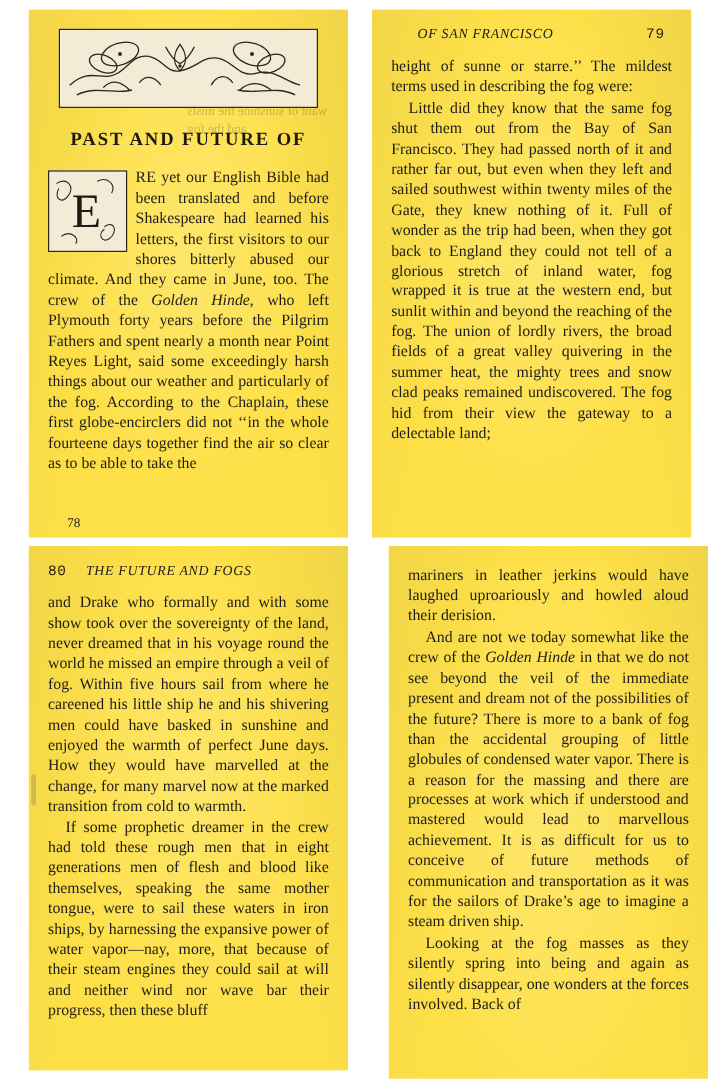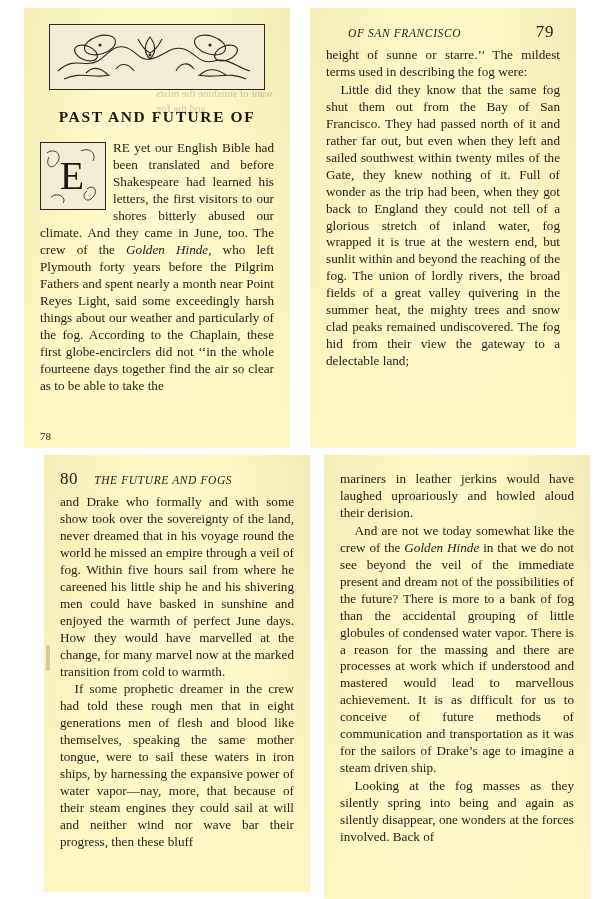--- a/index.html
+++ b/index.html
@@ -18,39 +18,39 @@
     position: relative;
     width: 600px;
     height: 899px;
     background: #ffffff;
     box-sizing: border-box;
   }
 
   
   .page {
     position: absolute;
-    background: #fef9c3;
+    background: #fde047;
     box-sizing: border-box;
     overflow: hidden;
   }
   .page::after {
     
     content: "";
     position: absolute;
     inset: 0;
     pointer-events: none;
     background:
       radial-gradient(ellipse at 50% 45%, rgba(255,255,255,0.20) 0%, rgba(255,255,255,0) 62%),
       linear-gradient(100deg, rgba(150,130,80,0.10) 0%, rgba(150,130,80,0) 30%),
       linear-gradient(260deg, rgba(150,130,80,0.12) 0%, rgba(150,130,80,0) 28%);
   }
 
   #page-78 { left: 24px;  top: 8px;   width: 266px; height: 440px; }
   #page-79 { left: 310px; top: 8px;   width: 266px; height: 440px; }
-  #page-80 { left: 24px;  top: 455px; width: 266px; height: 437px; margin-left: 20px; }
+  #page-80 { left: 24px;  top: 455px; width: 266px; height: 437px; }
   #page-81 { left: 324px; top: 455px; width: 266px; height: 514px; }
 
   .page-inner {
     position: relative;
     z-index: 2;
     padding: 14px 16px 10px 16px;
     height: 100%;
     box-sizing: border-box;
   }
 
@@ -60,21 +60,22 @@
     align-items: baseline;
     font-style: italic;
     font-size: 11.5px;
     letter-spacing: 0.6px;
     color: #23201a;
     margin-bottom: 9px;
     height: 16px;
   }
   .running-head .folio {
     font-style: normal;
-    font-size: 17px;
+    font-size: 12px;
+    font-family: Liberation Mono, monospace;
   }
   .rh-right { justify-content: flex-start; }
   .rh-right .rh-title { margin-left: 22px; }
   .rh-right .folio { margin-left: auto; margin-right: 6px; }
   .rh-left .folio { margin-right: 16px; }
 
   
   .headpiece {
     width: 214px;
     height: 64px;
@@ -132,21 +133,21 @@
     padding-left: 14px;
     font-size: 12.4px;
     line-height: 1.3;
     text-align: left;
     color: #201d18;
   }
 
   
   .folio-bottom {
     position: absolute;
-    left: 16px;
+    left: 32px;
     bottom: 6px;
     font-size: 11px;
     color: #201d18;
     z-index: 3;
   }
 
   
   .showthrough {
     position: absolute;
     right: 14px;

